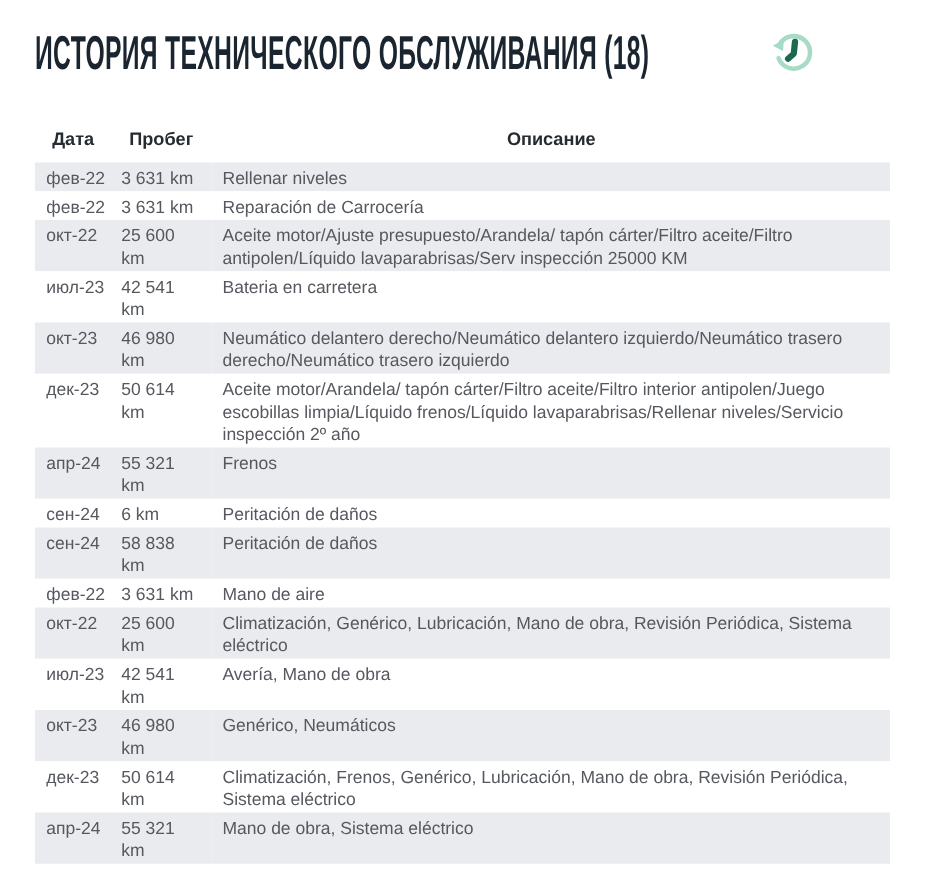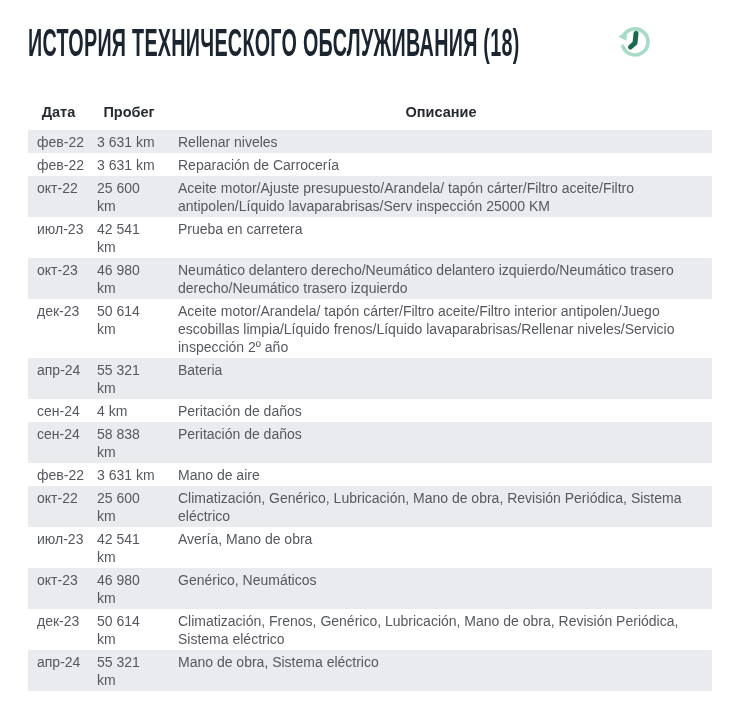--- a/index.html
+++ b/index.html
@@ -118,44 +118,44 @@
 
     <tr>
       <td class="c-date">окт-22</td>
       <td class="c-km">25 600 km</td>
       <td class="c-desc">Aceite motor/Ajuste presupuesto/Arandela/ tapón cárter/Filtro aceite/Filtro antipolen/Líquido lavaparabrisas/Serv inspección 25000 KM</td>
     </tr>
 
     <tr>
       <td class="c-date">июл-23</td>
       <td class="c-km">42 541 km</td>
-      <td class="c-desc">Prueba en carretera</td>
+      <td class="c-desc">Bateria en carretera</td>
     </tr>
 
     <tr>
       <td class="c-date">окт-23</td>
       <td class="c-km">46 980 km</td>
       <td class="c-desc">Neumático delantero derecho/Neumático delantero izquierdo/Neumático trasero derecho/Neumático trasero izquierdo</td>
     </tr>
 
     <tr>
       <td class="c-date">дек-23</td>
       <td class="c-km">50 614 km</td>
       <td class="c-desc">Aceite motor/Arandela/ tapón cárter/Filtro aceite/Filtro interior antipolen/Juego escobillas limpia/Líquido frenos/Líquido lavaparabrisas/Rellenar niveles/Servicio inspección 2º año</td>
     </tr>
 
     <tr>
       <td class="c-date">апр-24</td>
       <td class="c-km">55 321 km</td>
-      <td class="c-desc">Bateria</td>
+      <td class="c-desc">Frenos</td>
     </tr>
 
     <tr>
       <td class="c-date">сен-24</td>
-      <td class="c-km">4 km</td>
+      <td class="c-km">6 km</td>
       <td class="c-desc">Peritación de daños</td>
     </tr>
 
     <tr>
       <td class="c-date">сен-24</td>
       <td class="c-km">58 838 km</td>
       <td class="c-desc">Peritación de daños</td>
     </tr>
 
 

